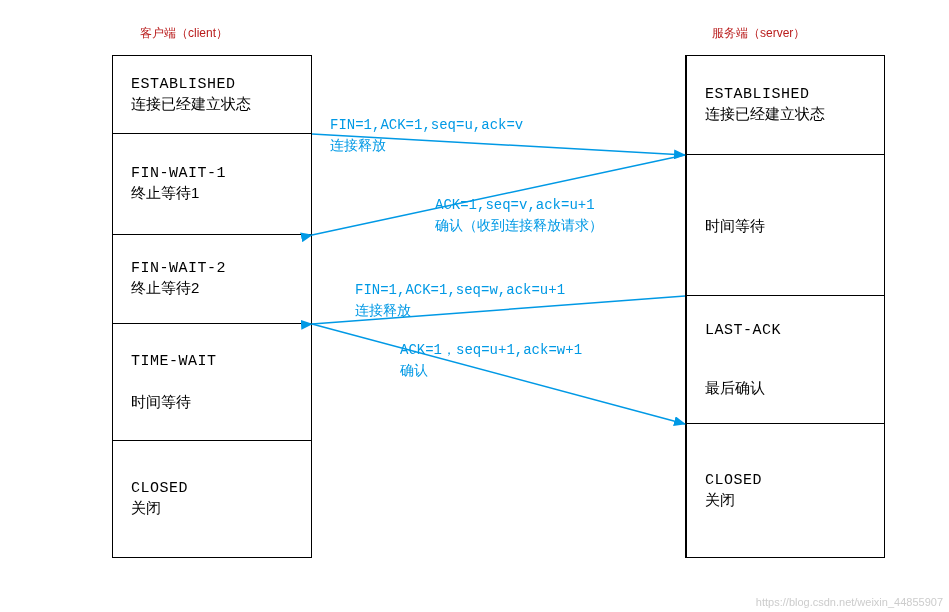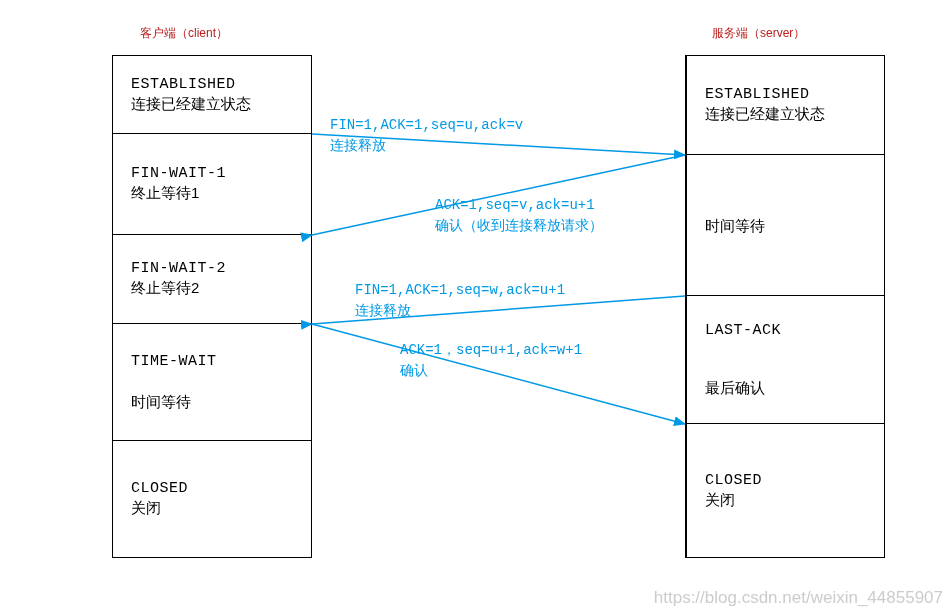--- a/index.html
+++ b/index.html
@@ -65,21 +65,21 @@
       position: absolute;
       left: 0; top: 0;
       width: 949px; height: 612px;
       pointer-events: none;
     }
     .watermark {
       position: absolute;
       right: 6px;
       bottom: 4px;
       color: #ccc;
-      font-size: 17px;
+      font-size: 11px;
       font-family: Arial, sans-serif;
     }
   </style>
 </head>
 <body>
 
 <div class="header" style="left:140px; top:25px;">客户端（client）</div>
 <div class="header" style="left:712px; top:25px;">服务端（server）</div>
 
 <div class="client-col">

